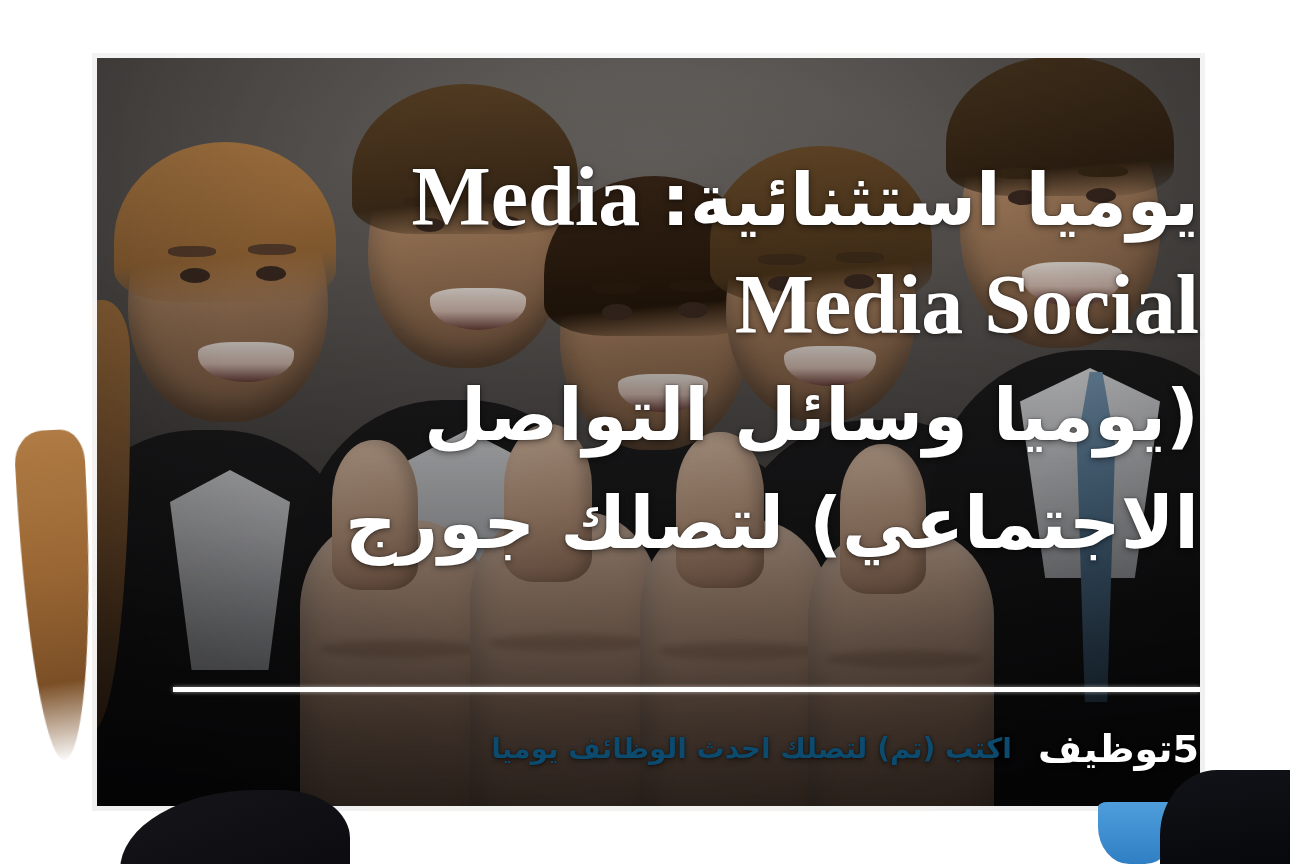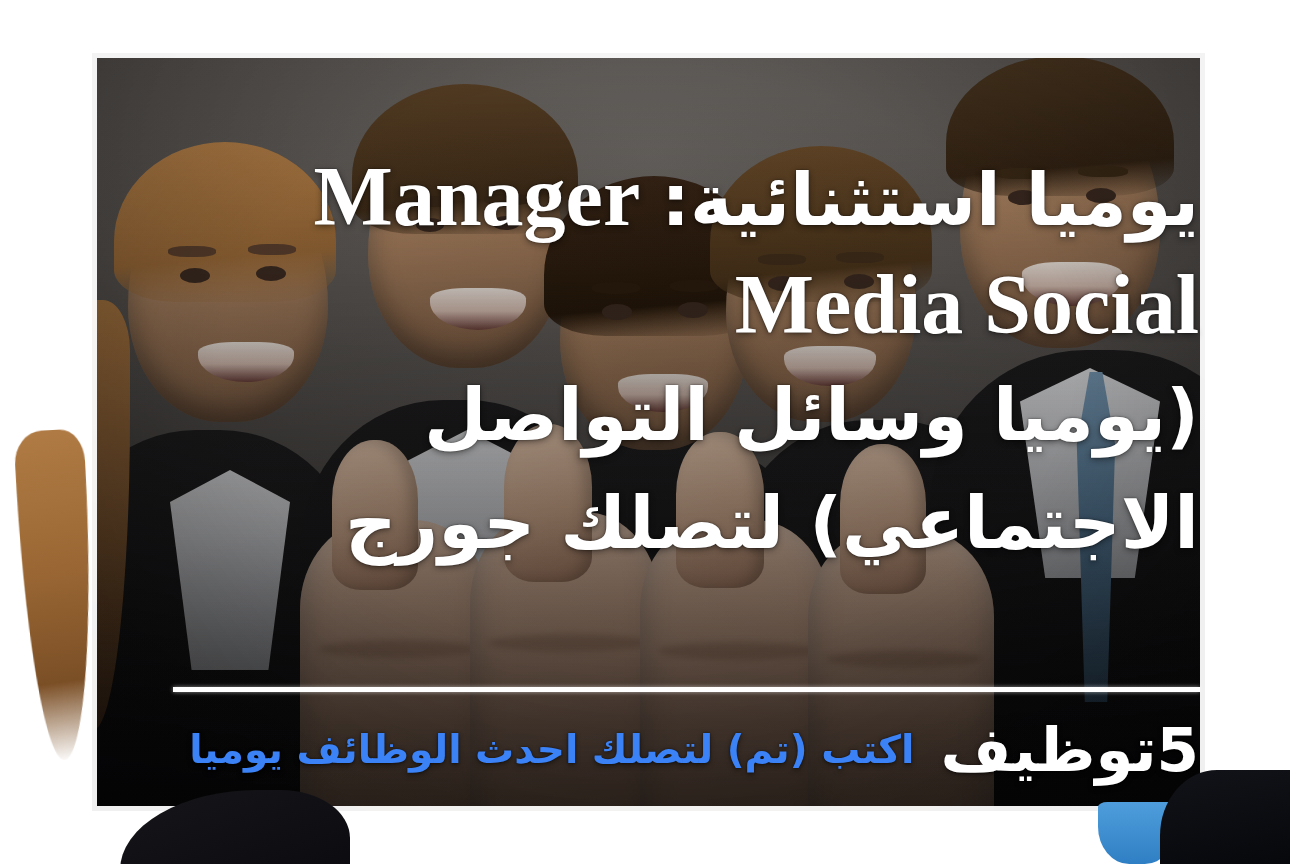--- a/index.html
+++ b/index.html
@@ -261,29 +261,29 @@
     display: flex;
     align-items: center;
     justify-content: flex-start;
     gap: 26px;
     padding: 0 6px 0 10px;
     box-sizing: border-box;
     font-family: "DejaVu Sans", "Liberation Sans", sans-serif;
   }
   .brand {
     color: #ffffff;
-    font-size: 61px;
+    font-size: 38px;
     font-weight: 700;
     line-height: 1;
     white-space: nowrap;
     text-shadow: 0 0 2px rgba(0,0,0,.6), 0 2px 5px rgba(0,0,0,.5);
   }
   .tagline {
-    color: #3b82f6;
-    font-size: 39px;
+    color: #0c4a6e;
+    font-size: 28px;
     font-weight: 700;
     line-height: 1;
     white-space: nowrap;
     text-shadow: 0 0 2px rgba(0,0,0,.6), 0 2px 5px rgba(0,0,0,.5);
   }
 </style>
 </head>
 <body>
 
 <div id="stage">
@@ -372,21 +372,21 @@
     <i class="m-bottom"></i>
     <i class="m-left"></i>
     <i class="m-right"></i>
   </div>
   <div class="frame"></div>
 
   <div class="overlay">
 
     <div class="headline">
       <span class="ar">يوميا استثنائية:</span>
-      <span class="ltr">Manager</span>
+      <span class="ltr">Media</span>
       <br>
       <span class="ltr">Media Social</span>
       <br>
       <span class="ar">(يوميا وسائل التواصل</span>
       <br>
       <span class="ar">الاجتماعي) لتصلك جورج</span>
     </div>
 
     <div class="rule"></div>
 

